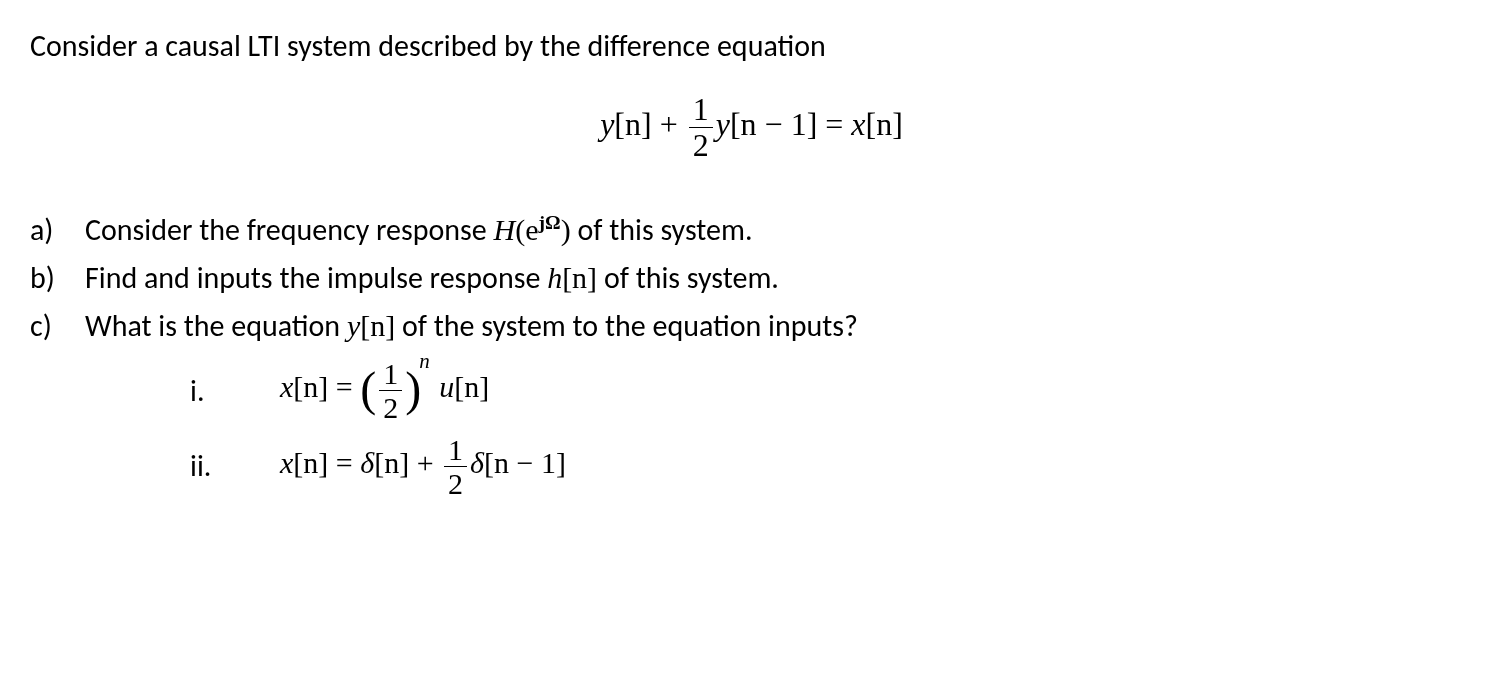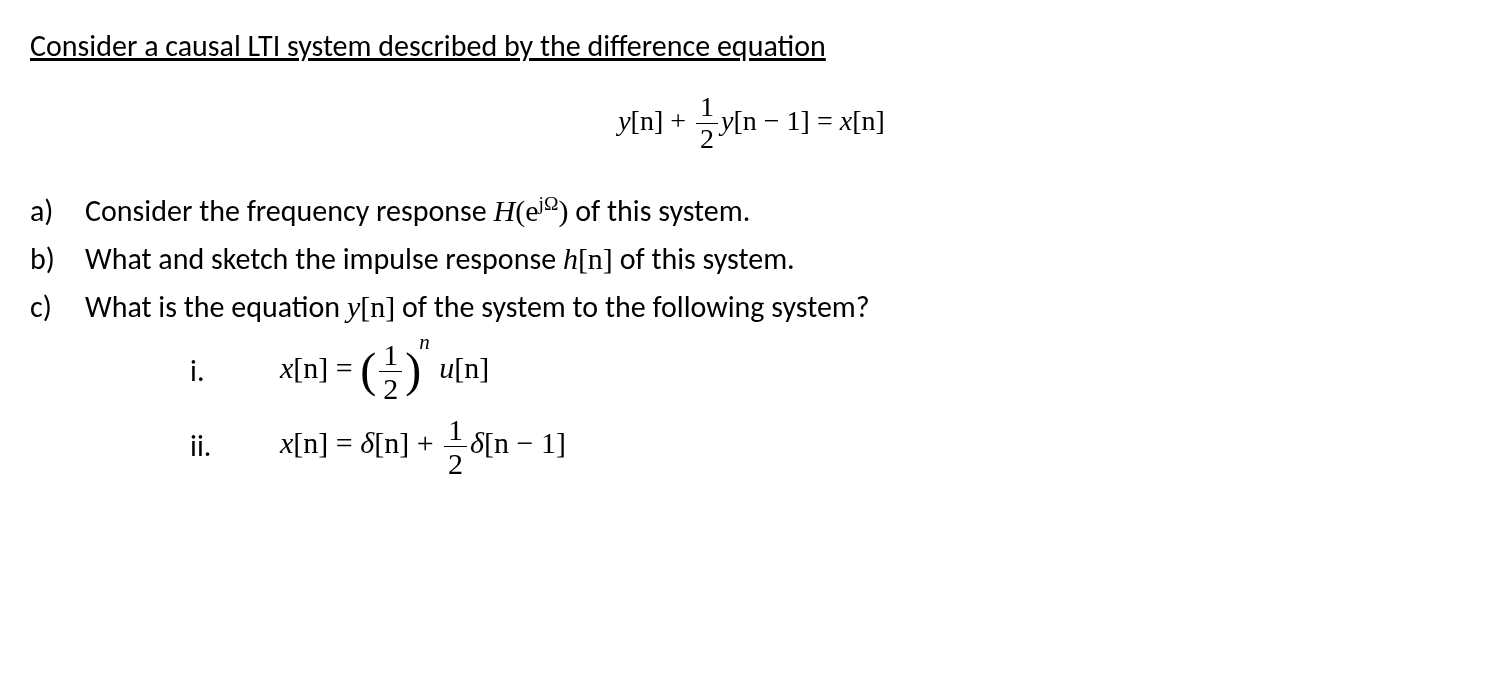--- a/index.html
+++ b/index.html
@@ -8,27 +8,26 @@
       font-family: Calibri, "Segoe UI", Arial, sans-serif;
       font-size: 30px;
       color: #000;
       background: #fff;
       width: 1503px;
       height: 691px;
       box-sizing: border-box;
       line-height: 1.4;
     }
     .intro {
-      text-decoration: underline;
     }
     .equation-center {
       text-align: center;
-      margin: 25px 0 35px 0;
+      margin: 25px 0 46px 0;
       font-family: "Cambria Math", "Times New Roman", serif;
-      font-size: 28px;
+      font-size: 32px;
     }
     .parts {
       list-style: none;
       padding: 0;
       margin: 0;
     }
     .parts > li {
       display: flex;
       margin-bottom: 6px;
     }
@@ -82,20 +81,21 @@
       font-size: 48px;
       vertical-align: middle;
       font-style: normal;
       position: relative;
       top: -2px;
     }
     .sup {
       font-size: 0.65em;
       vertical-align: super;
       font-style: italic;
+      font-weight: bold;
     }
     .sup-high {
       font-size: 0.7em;
       vertical-align: top;
       font-style: italic;
       position: relative;
       top: -10px;
       left: -2px;
     }
   </style>
@@ -114,28 +114,28 @@
   <li>
     <span class="part-marker">a)</span>
     <span class="part-content">
       <span>Consider the frequency response </span><span class="math"><span>H</span><span class="rm">(</span><span class="rm">e</span><span class="sup rm">jΩ</span><span class="rm">)</span></span><span> of this system.</span>
     </span>
   </li>
 
   <li>
     <span class="part-marker">b)</span>
     <span class="part-content">
-      <span>What and sketch the impulse response </span><span class="math"><span>h</span><span class="rm">[n]</span></span><span> of this system.</span>
+      <span>Find and inputs the impulse response </span><span class="math"><span>h</span><span class="rm">[n]</span></span><span> of this system.</span>
     </span>
   </li>
 
   <li>
     <span class="part-marker">c)</span>
     <span class="part-content">
-      <span>What is the equation </span><span class="math"><span>y</span><span class="rm">[n]</span></span><span> of the system to the following system?</span>
+      <span>What is the equation </span><span class="math"><span>y</span><span class="rm">[n]</span></span><span> of the system to the equation inputs?</span>
 
       <ul class="subparts">
         <li>
           <span class="sub-marker">i.</span>
           <span class="math">
             <span>x</span><span class="rm">[n]</span><span class="rm"> = </span><span class="bigparen">(</span><span class="frac"><span class="num">1</span><span class="den">2</span></span><span class="bigparen">)</span><span class="sup-high">n</span><span class="rm"> </span><span>u</span><span class="rm">[n]</span>
           </span>
         </li>
         <li>
           <span class="sub-marker">ii.</span>

